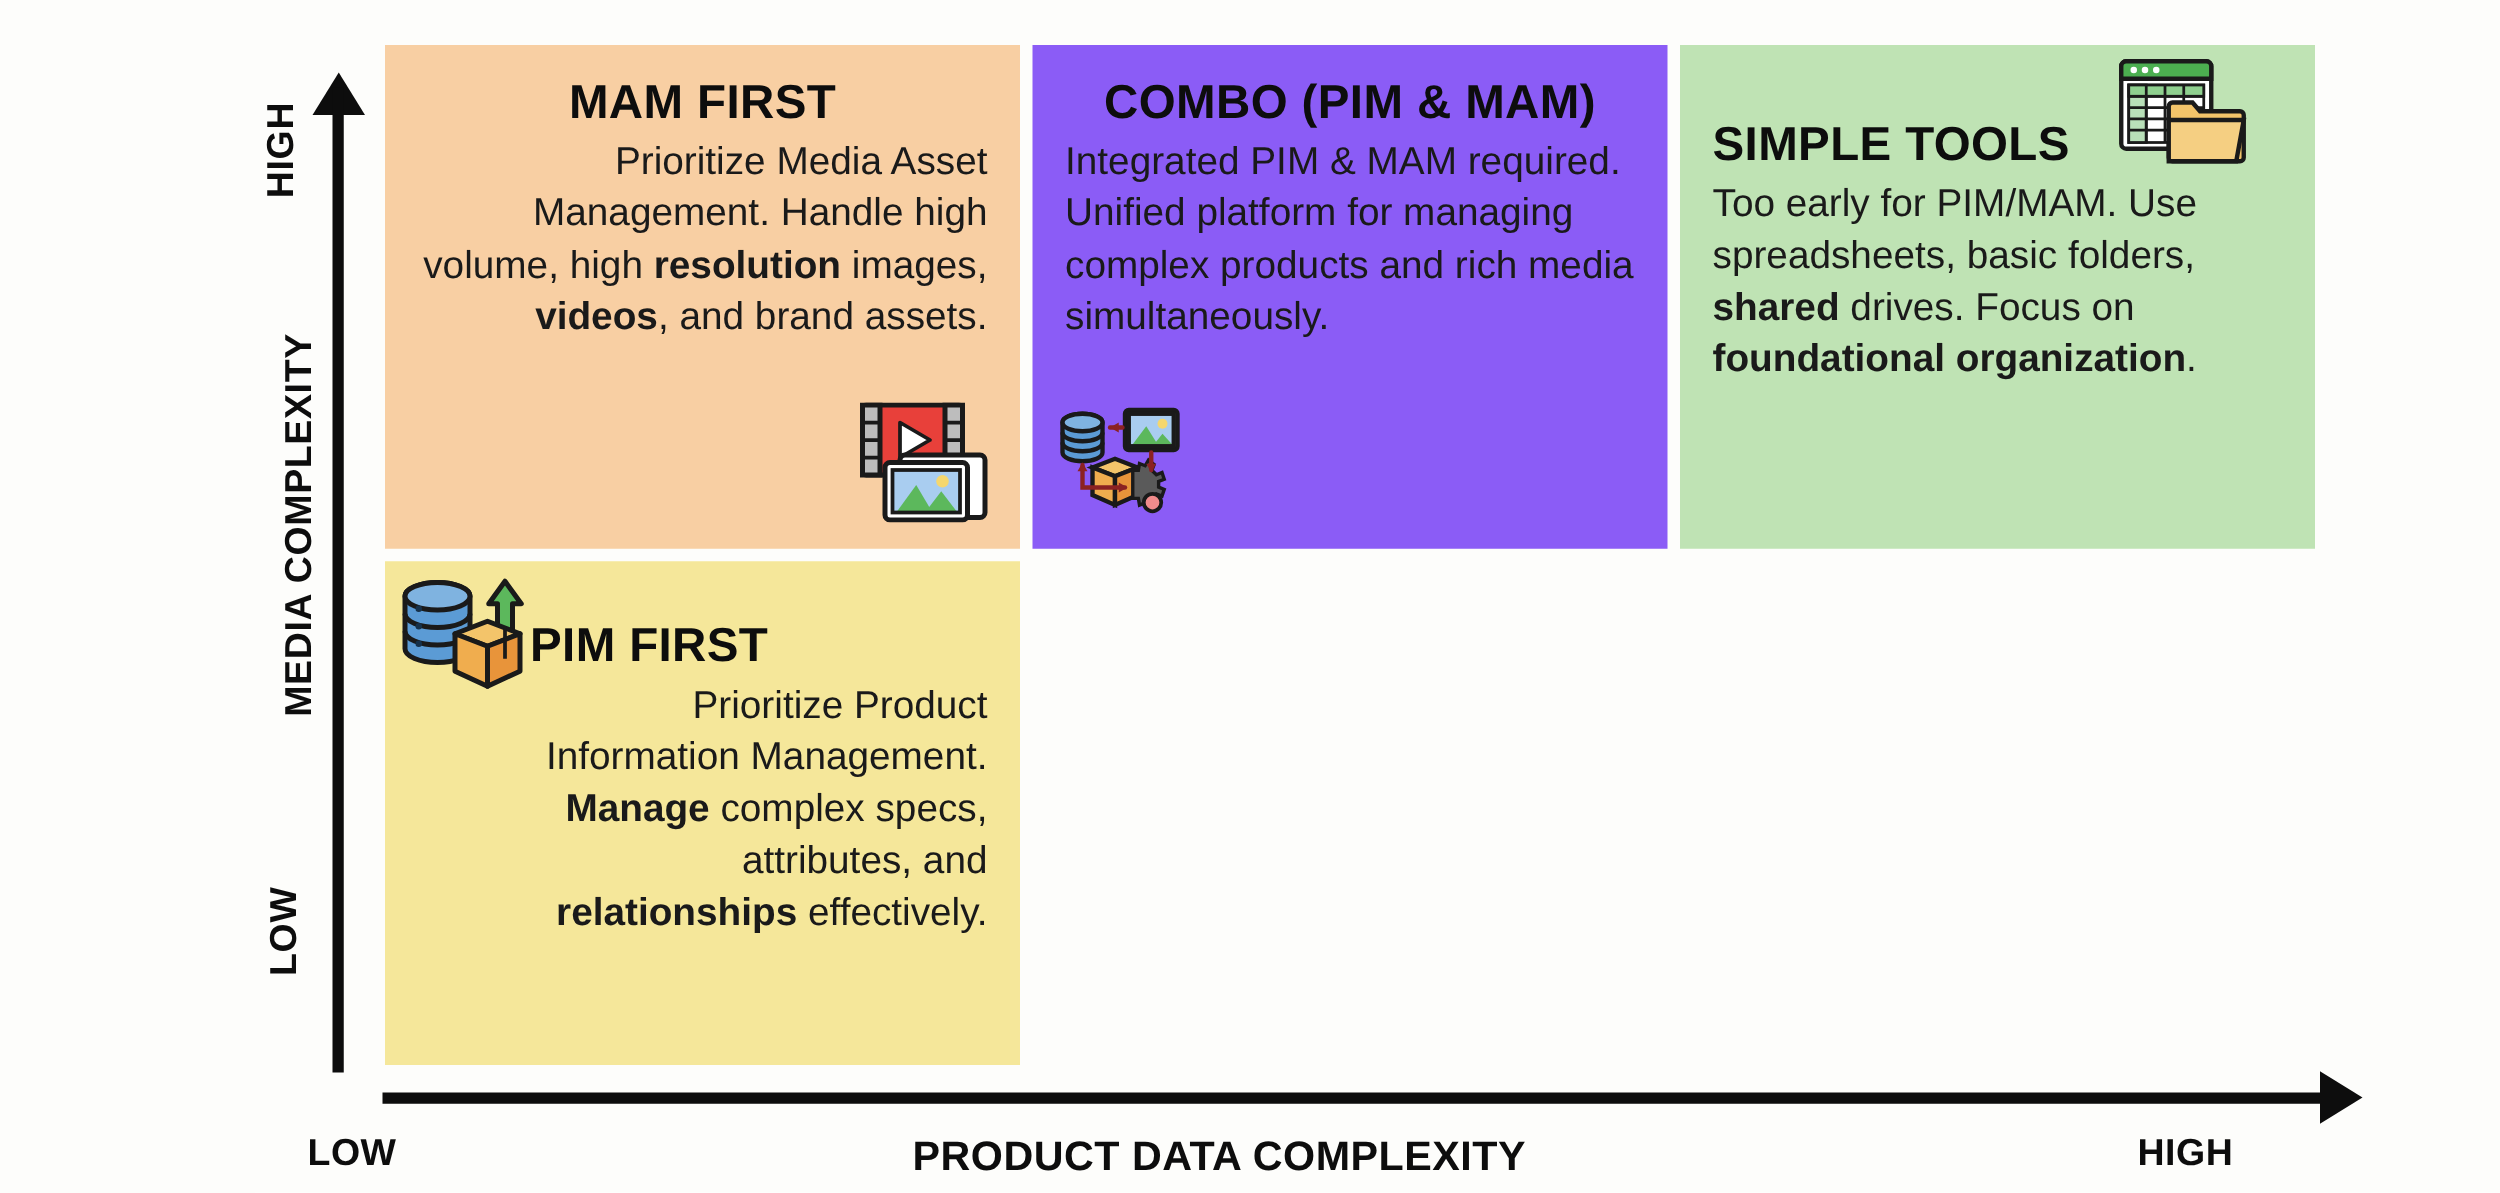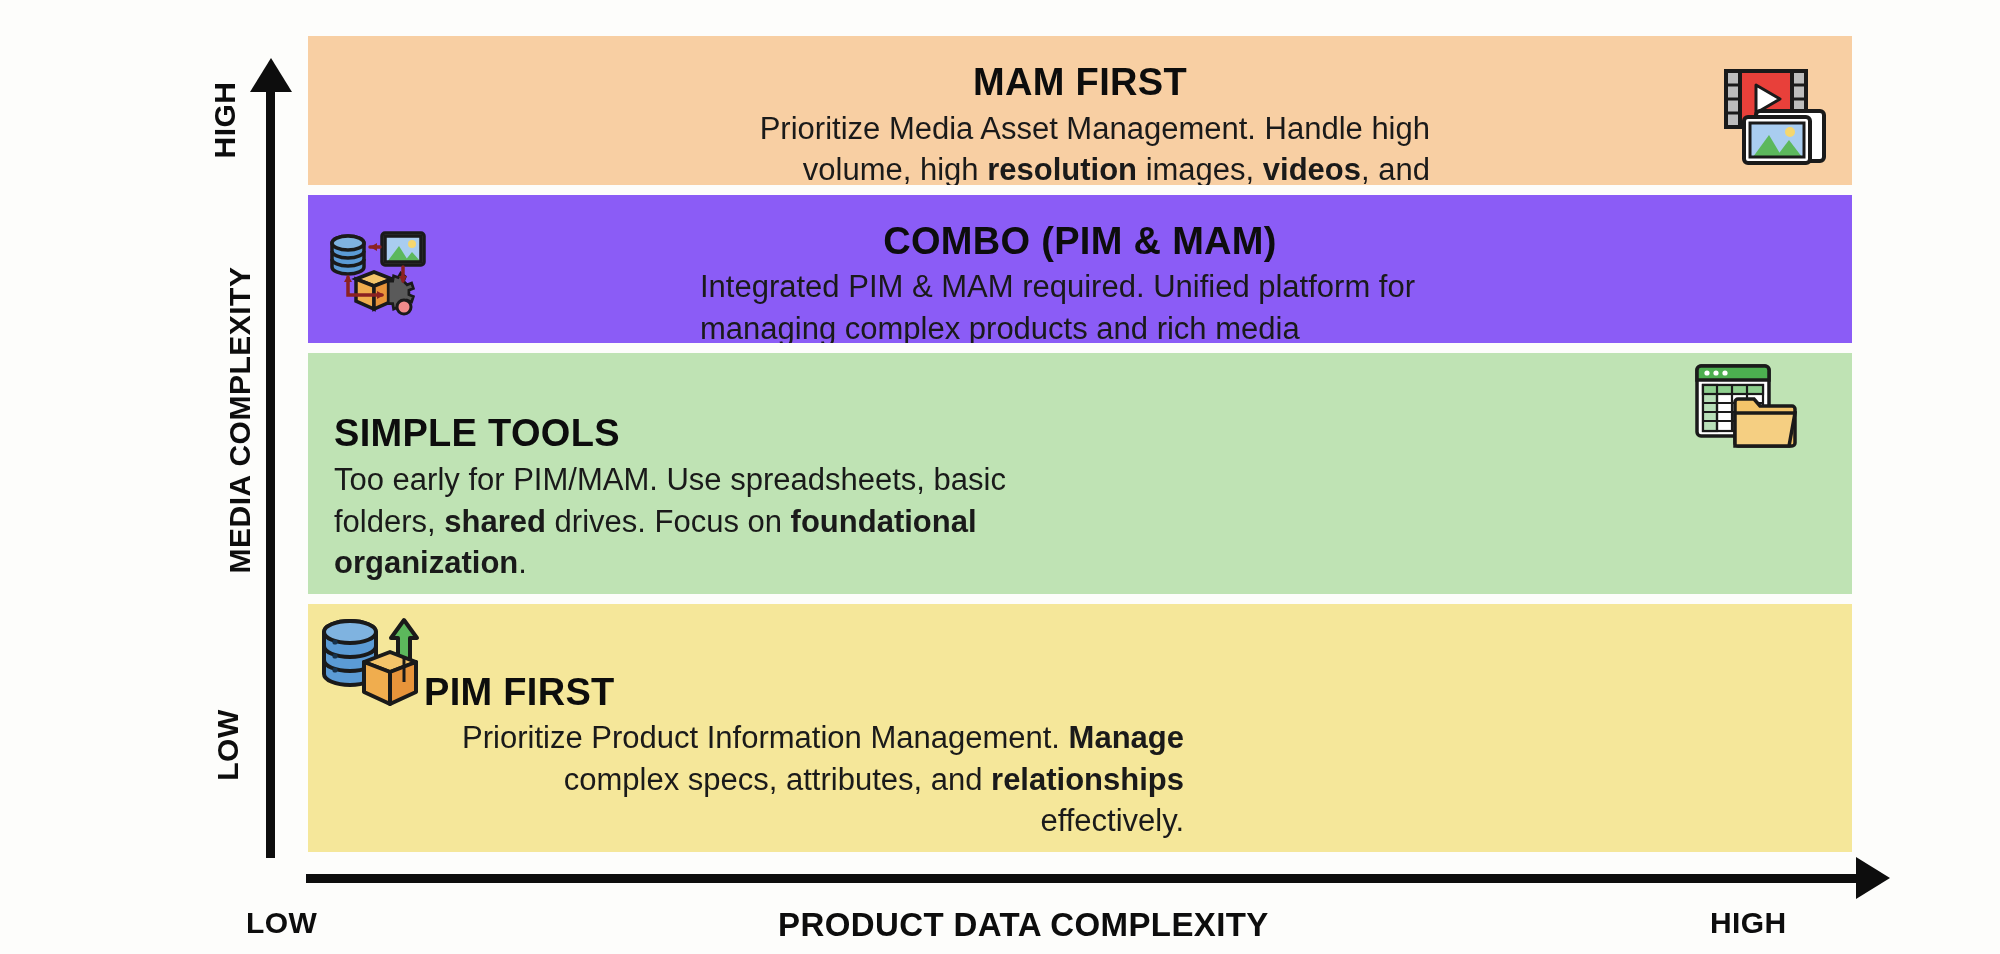--- a/index.html
+++ b/index.html
@@ -76,21 +76,21 @@
   }
 
   
   .grid {
     position: absolute;
     left: 308px;
     top: 36px;
     width: 1544px;
     height: 816px;
     display: grid;
-    grid-template-columns: 1fr;
+    grid-template-columns: 1fr 1fr 1fr;
     grid-template-rows: 1fr 1fr;
     column-gap: 10px;
     row-gap: 10px;
   }
   .quad {
     position: relative;
     overflow: hidden;
     padding: 14px 26px 10px 26px;
     box-sizing: border-box;
     display: flex;
@@ -125,21 +125,21 @@
   .q-mam .q-title { margin-top: 12px; }
   .q-mam .q-body { text-align: right; width: 100%; max-width: 700px; }
 
   .q-combo .q-title { margin-top: 12px; }
   .q-combo .q-body { text-align: left; }
 
   .q-simple { align-items: flex-start; padding-top: 52px; }
   .q-simple .q-title { text-align: left; }
   .q-simple .q-body { text-align: left; width: 100%; }
 
-  .q-pim { align-items: flex-start; padding-top: 60px; padding-left: 116px; }
+  .q-pim { align-items: flex-start; padding-top: 40px; padding-left: 116px; }
   .q-pim .q-title { text-align: left; }
   .q-pim .q-body { text-align: right; width: 100%; }
 
   
   .icon-abs { position: absolute; }
   .ic-mam   { right: 24px;  bottom: 16px; }
   .ic-combo { left: 18px;   bottom: 10px; }
   .ic-simple{ right: 54px;  top: 10px; }
   .ic-pim   { left: 8px;    top: 6px; }
 
@@ -171,21 +171,21 @@
   .x-label {
     position: absolute;
     font-size: 30px;
     font-weight: 700;
     color: #0d0d0d;
     letter-spacing: 0.4px;
     white-space: nowrap;
     top: 46px;
   }
   .x-low  { left: -54px; }
-  .x-mid  { left: 430px; font-size: 33px; margin-left: 48px; }
+  .x-mid  { left: 430px; font-size: 33px; }
   .x-high { left: 1410px; }
 </style>
 </head>
 <body>
 
 <div id="root">
 
   <div class="y-axis-wrap">
     <div class="y-arrow"></div>
     <div class="y-line"></div>

